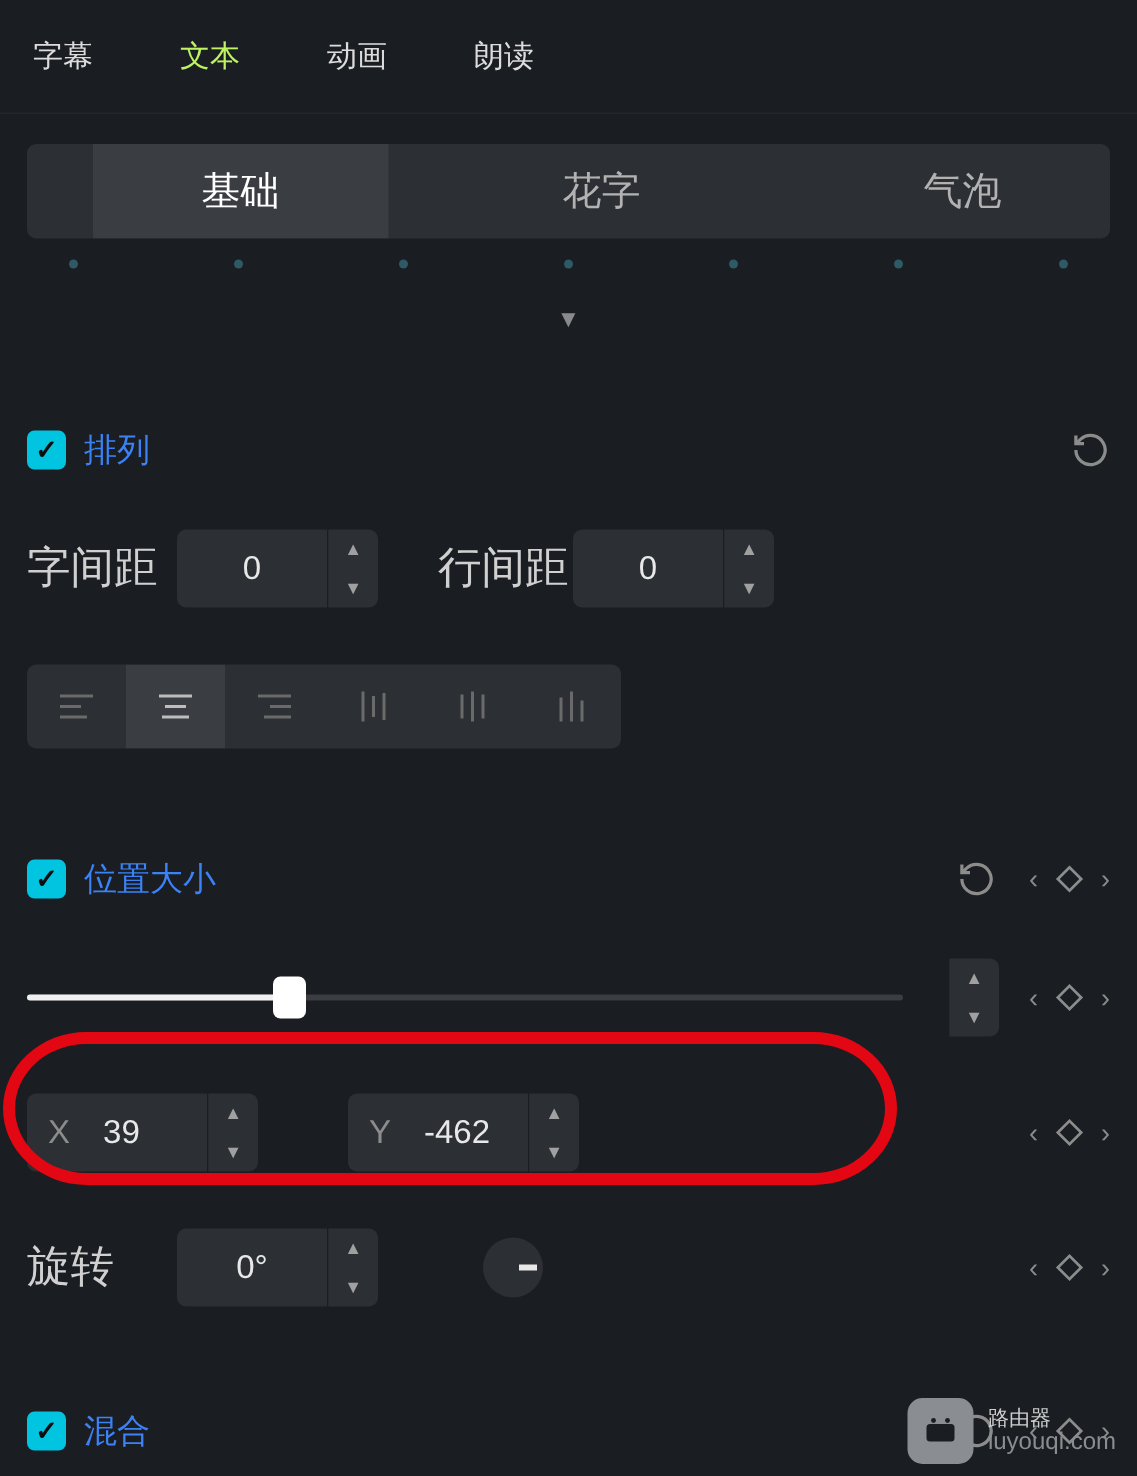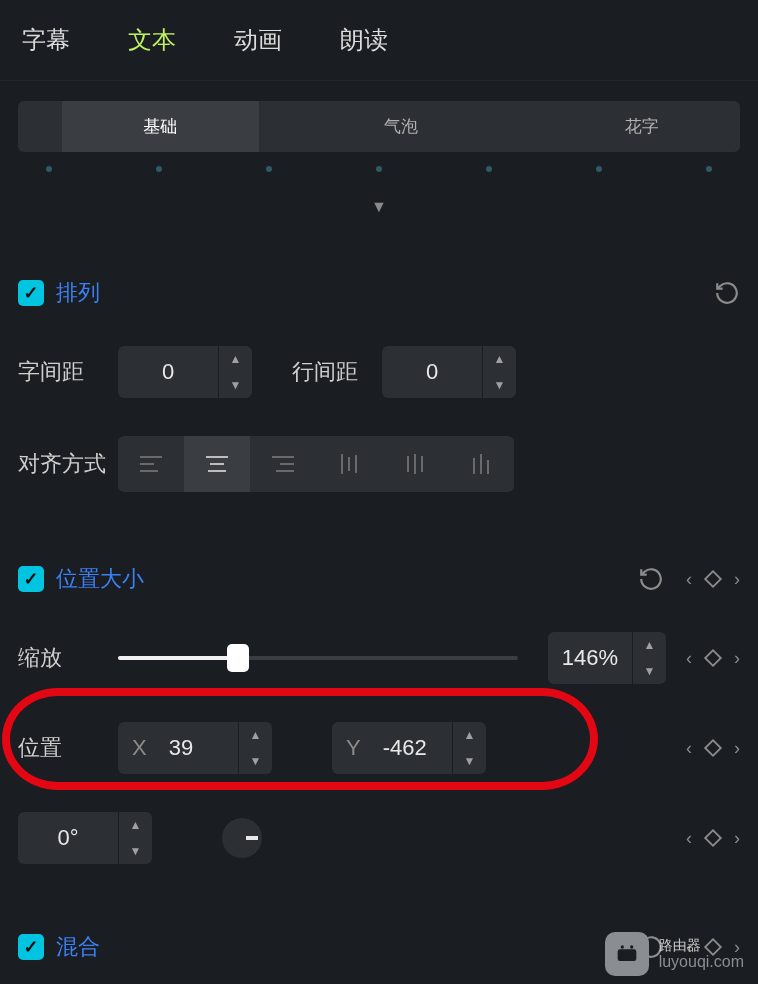--- a/index.html
+++ b/index.html
@@ -14,39 +14,39 @@
 
   
   .main-tabs {
     display: flex;
     gap: 58px;
     padding: 24px 22px 24px 22px;
     border-bottom: 1px solid rgba(255,255,255,0.04);
   }
   .main-tab {
     color: #dcdcdc;
-    font-size: 24px;
+    font-size: 20px;
     cursor: pointer;
   }
   .main-tab.active { color: #bef264; }
 
   
   .sub-tabs {
     display: flex;
     margin: 20px 18px 0 18px;
     background: #2c2f33;
     border-radius: 6px;
     overflow: hidden;
   }
   .sub-tab {
     flex: 1;
     text-align: center;
     padding: 14px 0;
     color: #b2b2b2;
-    font-size: 17px;
+    font-size: 26px;
     cursor: pointer;
     margin-left: 44px;
   }
   .sub-tab.active {
     background: #3a3d42;
     color: #fff;
   }
 
   
   .dots-strip {
@@ -121,21 +121,21 @@
 
   
   .row {
     display: flex;
     align-items: center;
     margin-bottom: 38px;
   }
   .row-label {
     width: 100px;
     color: #d0d0d0;
-    font-size: 22px;
+    font-size: 29px;
   }
 
   
   .spinner {
     display: flex;
     align-items: stretch;
     height: 52px;
   }
   .spinner .value {
     background: #2c2f33;
@@ -270,22 +270,22 @@
 
 <div class="main-tabs">
   <div class="main-tab">字幕</div>
   <div class="main-tab active">文本</div>
   <div class="main-tab">动画</div>
   <div class="main-tab">朗读</div>
 </div>
 
 <div class="sub-tabs">
   <div class="sub-tab active">基础</div>
+  <div class="sub-tab">花字</div>
   <div class="sub-tab">气泡</div>
-  <div class="sub-tab">花字</div>
 </div>
 
 <div class="dots-strip">
   <span></span>
     <span></span>
     <span></span>
     <span></span>
     <span></span>
     <span></span>
     <span></span>
@@ -324,21 +324,20 @@
     <div class="spinner">
       <div class="value">0</div>
       <div class="arrows">
         <span>▲</span>
         <span>▼</span>
       </div>
     </div>
   </div>
 
   <div class="row" style="margin-bottom:0">
-    <div class="row-label">对齐方式</div>
     <div class="align-group">
       <div class="align-btn dim">
         <svg width="26" height="20" viewBox="0 0 26 20" stroke-width="2">
             <line x1="2" y1="3" x2="24" y2="3"></line>
             <line x1="2" y1="10" x2="16" y2="10"></line>
             <line x1="2" y1="17" x2="20" y2="17"></line>
           </svg>
       </div>
       <div class="align-btn active">
         <svg width="26" height="20" viewBox="0 0 26 20" stroke-width="2">
@@ -398,45 +397,42 @@
           <svg viewBox="0 0 24 24" fill="none" stroke="currentColor" stroke-width="2">
               <rect x="6" y="6" width="12" height="12" transform="rotate(45 12 12)"></rect>
             </svg>
         </span>
         <span class="chev-small">›</span>
       </span>
     </div>
   </div>
 
   <div class="row">
-    <div class="row-label">缩放</div>
     <div class="slider">
       <div class="fill" style="width:30%"></div>
       <div class="thumb" style="left:30%"></div>
     </div>
     <div class="spinner pct">
-      <div class="value">146%</div>
       <div class="arrows">
         <span>▲</span>
         <span>▼</span>
       </div>
     </div>
     <span class="kf-nav" style="margin-left:20px">
       <span class="chev-small">‹</span>
       <span class="diamond-icon">
         <svg viewBox="0 0 24 24" fill="none" stroke="currentColor" stroke-width="2">
             <rect x="6" y="6" width="12" height="12" transform="rotate(45 12 12)"></rect>
           </svg>
       </span>
       <span class="chev-small">›</span>
     </span>
   </div>
 
   <div class="row">
-    <div class="row-label">位置</div>
 
     <div class="spinner">
       <div class="value with-prefix">
         <span class="prefix">X</span>
         <span>39</span>
       </div>
       <div class="arrows">
         <span>▲</span>
         <span>▼</span>
       </div>
@@ -460,20 +456,21 @@
       <span class="diamond-icon">
         <svg viewBox="0 0 24 24" fill="none" stroke="currentColor" stroke-width="2">
             <rect x="6" y="6" width="12" height="12" transform="rotate(45 12 12)"></rect>
           </svg>
       </span>
       <span class="chev-small">›</span>
     </span>
   </div>
 
   <div class="row" style="margin-bottom:0">
+    <div class="row-label">旋转</div>
     <div class="spinner">
       <div class="value">0°</div>
       <div class="arrows">
         <span>▲</span>
         <span>▼</span>
       </div>
     </div>
     <div style="width:70px"></div>
     <div class="rot-disc"></div>
 

